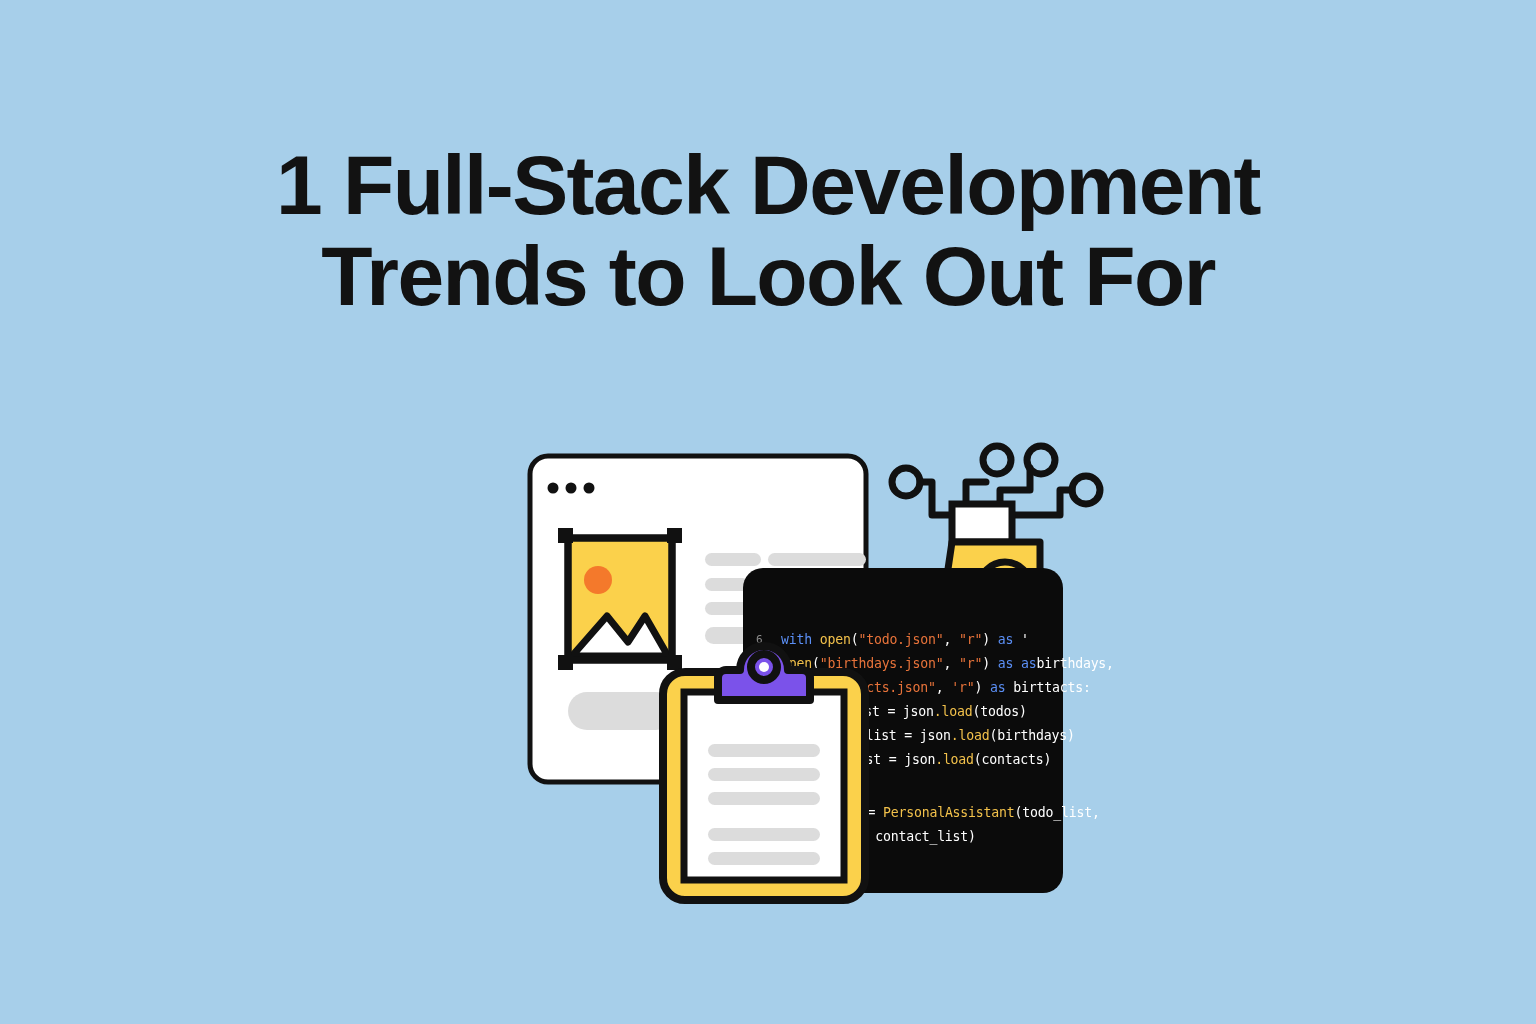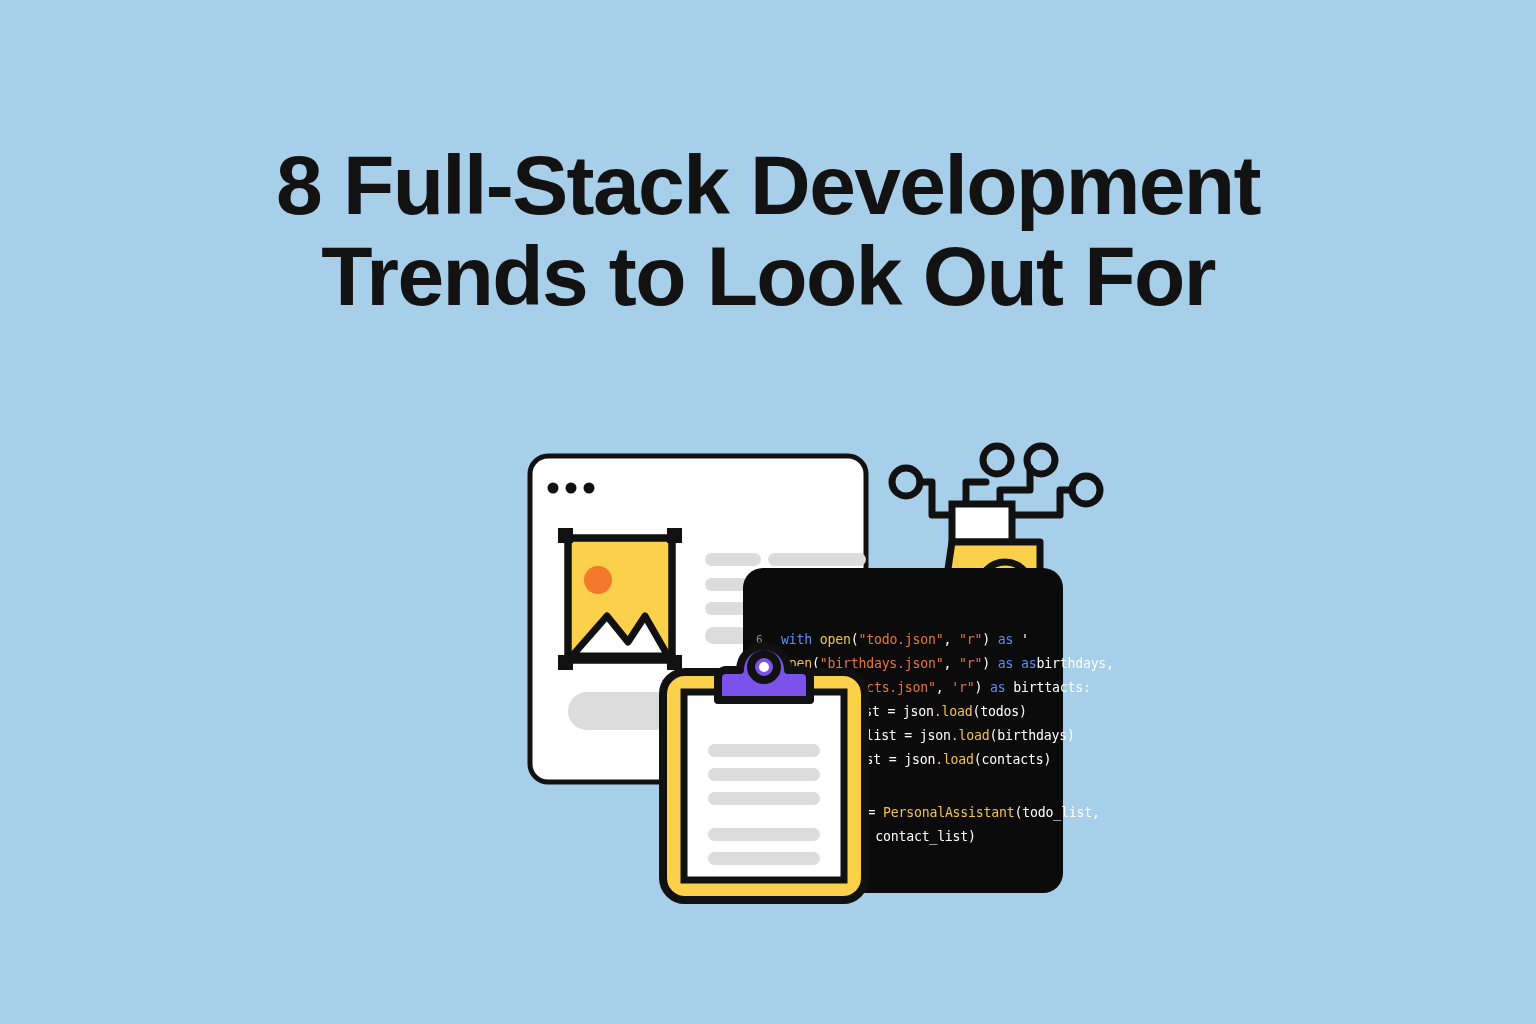--- a/index.html
+++ b/index.html
@@ -54,21 +54,21 @@
   .ln { fill: #8d8d8d; font-size: 11px; }
   .kw { fill: #5b8ff5; }
   .fn { fill: #f2c14b; }
   .str { fill: #e8733a; }
   .pl { fill: #ffffff; }
   .cls { fill: #f2c14b; }
 </style>
 </head>
 <body>
 
-<div id="hero-title">8 Full-Stack Development
+<div id="hero-title">1 Full-Stack Development
 Trends to Look Out For</div>
 
 <div id="illustration">
   <svg viewBox="0 0 600 500" xmlns="http://www.w3.org/2000/svg">
 
     <g>
       <rect x="30" y="36" width="336" height="326" rx="18" ry="18" fill="#ffffff" stroke="#111111" stroke-width="5"></rect>
 
       <g>
         <circle cx="53" cy="68" r="5.5" fill="#111111"></circle>

